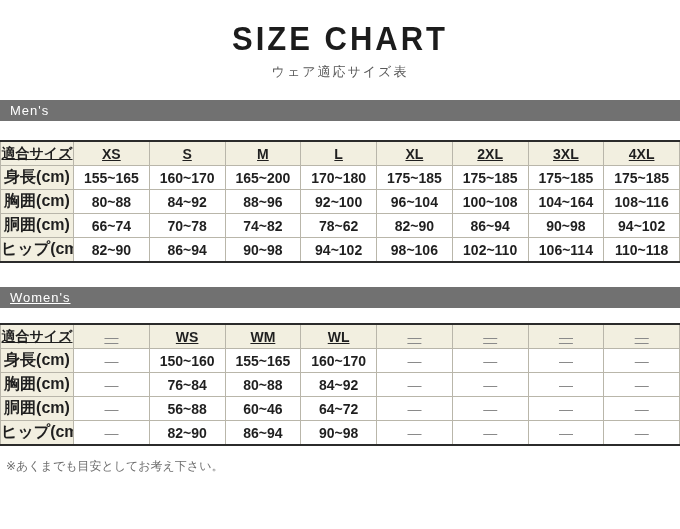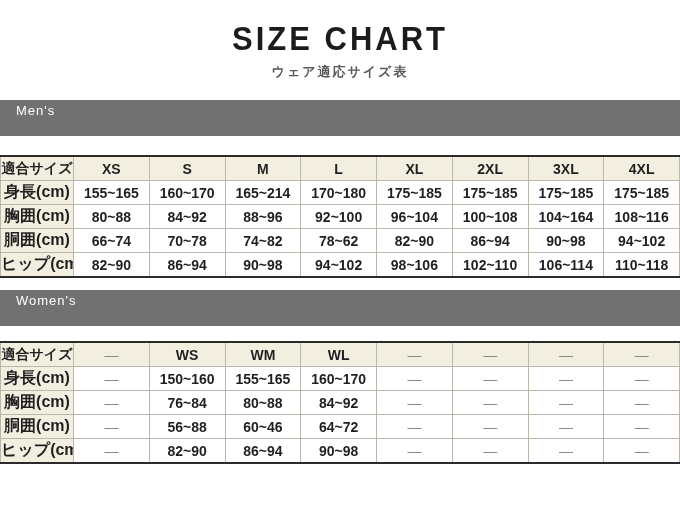--- a/index.html
+++ b/index.html
@@ -29,37 +29,37 @@
     font-weight:800;
     letter-spacing:3px;
     color:#1c1c1c;
     transform:scaleY(1.08);
     transform-origin:top center;
   }
   .subtitle{
     margin-top:10px;
     text-align:center;
     font-size:13px;
-    font-weight:700;
+    font-weight:400;
     letter-spacing:2px;
     color:var(--muted);
   }
   .section-bar{
     margin-top:18px;
-    height:36px;
+    height:21px;
     line-height:21px;
     background:var(--bar-bg);
     color:var(--bar-text);
     font-size:13px;
-    padding-left:16px;
+    padding-left:10px;
     box-sizing:border-box;
     letter-spacing:1px;
   }
   .section-bar.mens{margin-top:19px;}
-  .section-bar.womens{margin-top:12px;}
+  .section-bar.womens{margin-top:24px;text-decoration:underline;}
   table.size-table{
     width:680px;
     border-collapse:collapse;
     table-layout:fixed;
     margin-top:19px;
     border-top:2px solid var(--border-dark);
     border-bottom:2px solid var(--border-dark);
   }
   table.size-table.womens{margin-top:15px;}
   table.size-table th,
@@ -69,21 +69,21 @@
     padding:0;
     text-align:center;
     vertical-align:middle;
     font-weight:700;
     font-size:14px;
     color:var(--text-dark);
     overflow:hidden;
     white-space:nowrap;
   }
   table.size-table th:first-child{width:72px;}
-  table.size-table thead th{background:var(--head-bg);}
+  table.size-table thead th{background:var(--head-bg);text-decoration:underline;}
   table.size-table tbody th{background:var(--head-bg);font-size:16px;}
   table.size-table .dash{color:var(--dash);font-weight:400;}
   .footnote{
     margin:12px 0 0 6px;
     font-size:12px;
     color:var(--footnote);
   }
 </style>
 </head>
 <body>
@@ -108,21 +108,21 @@
           <th>2XL</th>
           <th>3XL</th>
           <th>4XL</th>
         </tr>
       </thead>
       <tbody>
         <tr>
           <th>身長(cm)</th>
           <td>155~165</td>
           <td>160~170</td>
-          <td>165~214</td>
+          <td>165~200</td>
           <td>170~180</td>
           <td>175~185</td>
           <td>175~185</td>
           <td>175~185</td>
           <td>175~185</td>
         </tr>
         <tr>
           <th>胸囲(cm)</th>
           <td>80~88</td>
           <td>84~92</td>
@@ -216,14 +216,15 @@
           <td>86~94</td>
           <td>90~98</td>
           <td class="dash">—</td>
           <td class="dash">—</td>
           <td class="dash">—</td>
           <td class="dash">—</td>
         </tr>
       </tbody>
     </table>
 
+  <div class="footnote">※あくまでも目安としてお考え下さい。</div>
 
 </div>
 
 </body></html>

